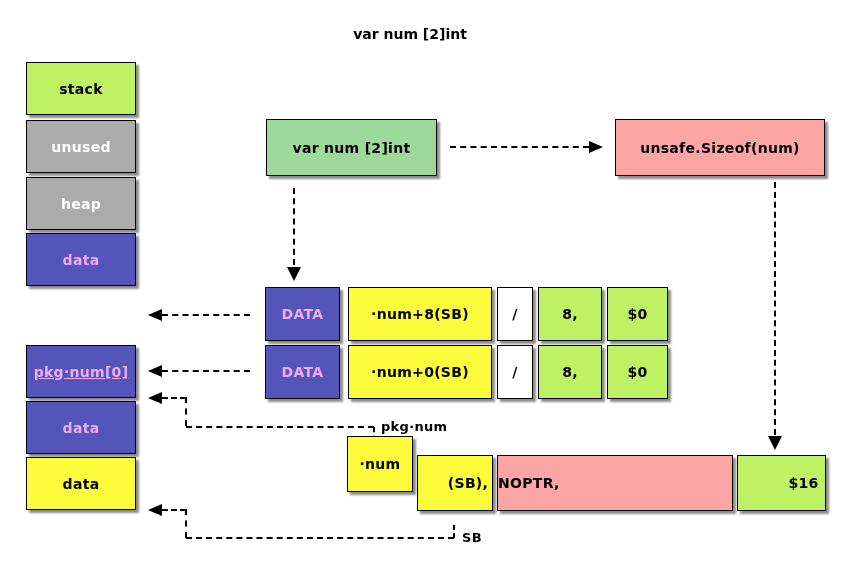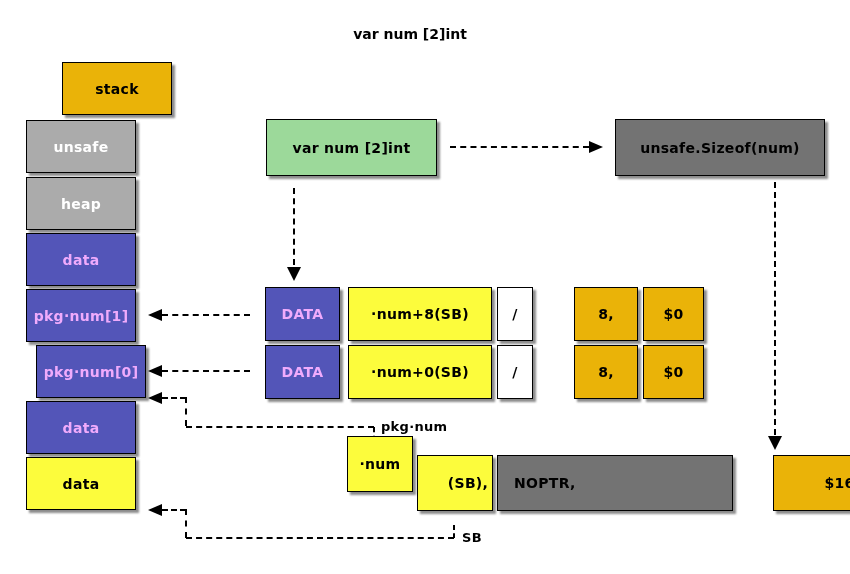--- a/index.html
+++ b/index.html
@@ -10,28 +10,28 @@
   }
   .box{
     position:absolute;
     border:1px solid #000;
     box-shadow:3px 3px 2px rgba(0,0,0,0.45);
     display:flex;align-items:center;justify-content:center;
     font-weight:bold;font-size:14px;color:#000;
     letter-spacing:0.3px;
     box-sizing:border-box;
   }
-  .c-red{background:#eab308;margin-left:36px;}
+  .c-red{background:#bef264;}
   .c-gray{background:#ababab;color:#fff;}
   .c-blue{background:#5355b8;color:#f0abfc;}
   .c-yellow{background:#fcfc3c;}
   .c-green{background:#9cd99a;}
-  .c-pink{background:#737373;}
+  .c-pink{background:#fca5a5;}
   .c-white{background:#ffffff;}
-  .left-pad{justify-content:flex-start;padding-left:16px;}
+  .left-pad{justify-content:flex-start;}
   .title{
     position:absolute;left:330px;top:26px;width:160px;text-align:center;
     font-weight:bold;font-size:14px;color:#000;
   }
   .hline{position:absolute;height:0;border-top:2px dashed #000;}
   .vline{position:absolute;width:0;border-left:2px dashed #000;}
   .arrow{position:absolute;width:0;height:0;}
   .arrow-left{border-top:6px solid transparent;border-bottom:6px solid transparent;border-right:14px solid #000;}
   .arrow-right{border-top:6px solid transparent;border-bottom:6px solid transparent;border-left:14px solid #000;}
   .arrow-down{border-left:7px solid transparent;border-right:7px solid transparent;border-top:14px solid #000;}
@@ -40,25 +40,24 @@
   }
 </style>
 </head>
 <body>
 
 <div id="canvas">
 
   <div class="title">var num [2]int</div>
 
   <div class="box c-red" style="left:26px;top:62px;width:110px;height:53px;">stack</div>
-  <div class="box c-gray" style="left:26px;top:120px;width:110px;height:53px;">unsafe</div>
+  <div class="box c-gray" style="left:26px;top:120px;width:110px;height:53px;">unused</div>
   <div class="box c-gray" style="left:26px;top:177px;width:110px;height:53px;">heap</div>
   <div class="box c-blue" style="left:26px;top:233px;width:110px;height:53px;">data</div>
-  <div class="box c-blue" style="left:26px;top:289px;width:110px;height:53px;">pkg·num[1]</div>
-  <div class="box c-blue" style="left:36px;top:345px;width:110px;height:53px;">pkg·num[0]</div>
+  <div class="box c-blue" style="left:26px;top:345px;width:110px;height:53px;text-decoration:underline;">pkg·num[0]</div>
   <div class="box c-blue" style="left:26px;top:401px;width:110px;height:53px;">data</div>
   <div class="box c-yellow" style="left:26px;top:457px;width:110px;height:53px;">data</div>
 
   <div class="box c-green" style="left:266px;top:119px;width:171px;height:57px;">var num [2]int</div>
 
   <div class="box c-pink" style="left:615px;top:119px;width:210px;height:57px;">unsafe.Sizeof(num)</div>
 
   <div class="hline" style="left:450px;top:146px;width:139px;"></div>
   <div class="arrow arrow-right" style="left:589px;top:141px;"></div>
 

